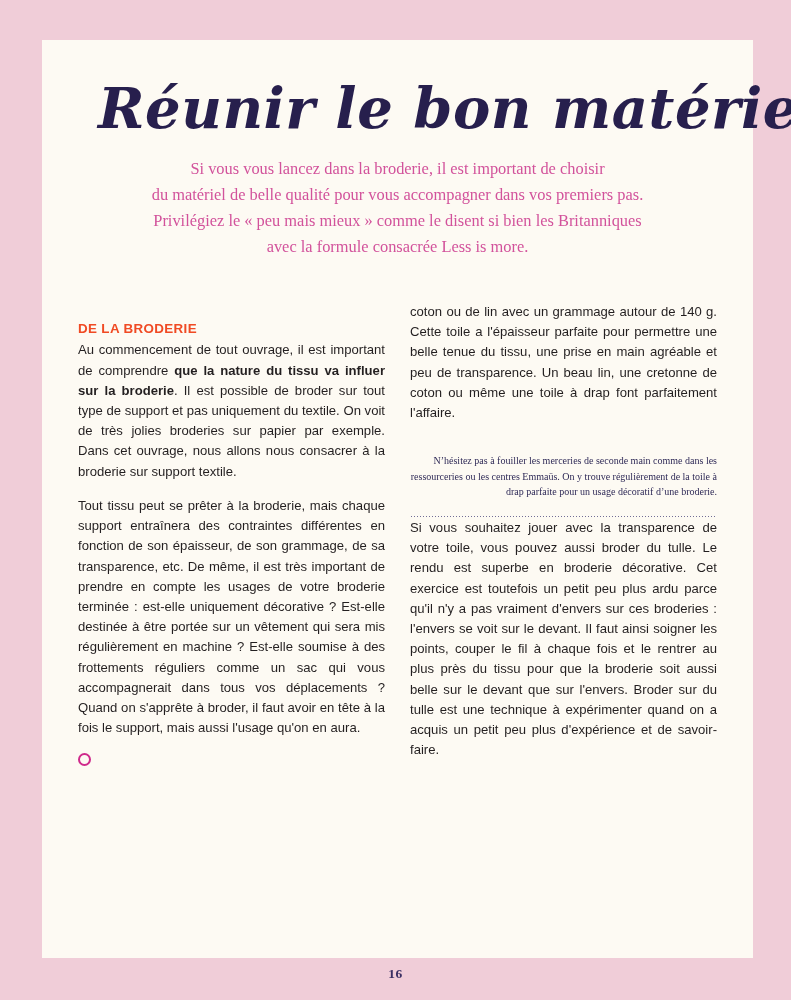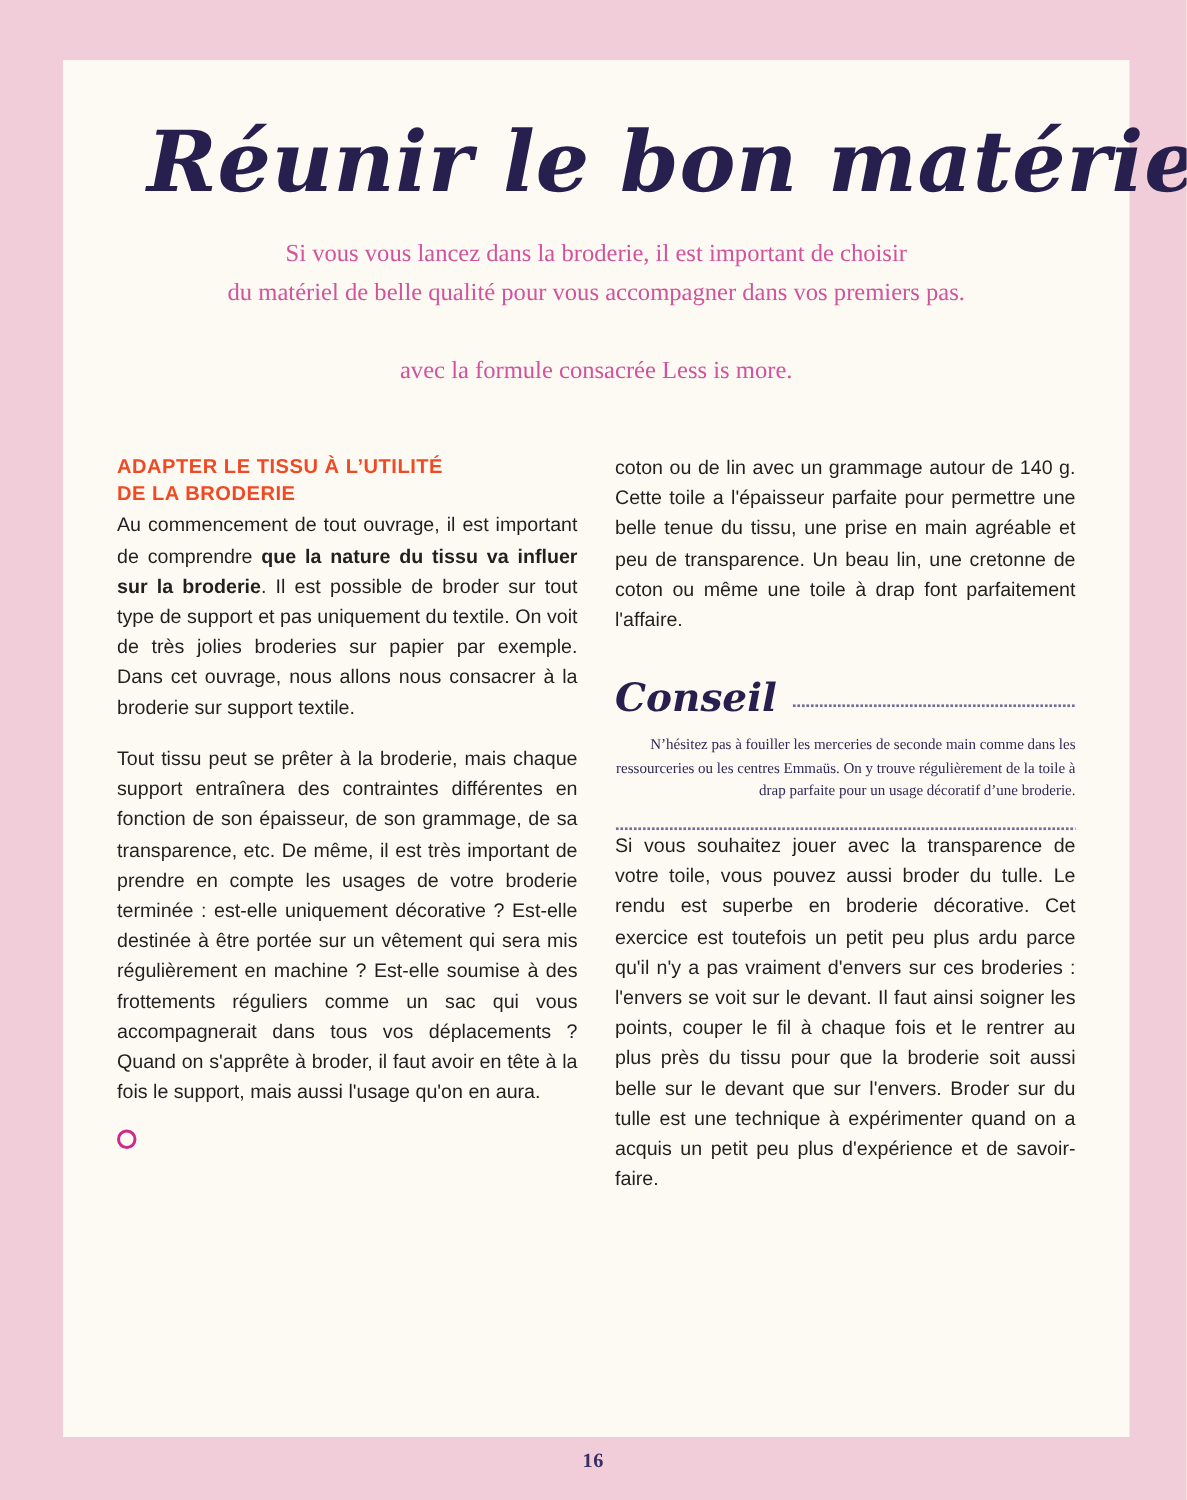--- a/index.html
+++ b/index.html
@@ -191,51 +191,47 @@
 
 <div class="page-frame">
 
   <div class="page-sheet">
 
     <div class="masthead">
       <h1 class="page-title">Réunir le bon matériel</h1>
       <p class="page-subtitle">
         <span>Si vous vous lancez dans la broderie, il est important de choisir</span><br>
         <span>du matériel de belle qualité pour vous accompagner dans vos premiers pas.</span><br>
-        <br>
+        <span>Privilégiez le « peu mais mieux » comme le disent si bien les Britanniques</span><br>
         <span>avec la formule consacrée </span><span class="em">Less is more</span><span>.</span>
       </p>
     </div>
 
     <div class="columns">
 
       <div class="col">
         <h2 class="section-kicker">
-          <span>ADAPTER LE TISSU À L’UTILITÉ</span><br>
+          <br>
           <span>DE LA BRODERIE</span>
         </h2>
 
         <p class="body"><span>Au commencement de tout ouvrage, il est important de comprendre </span><b>que la nature du tissu va influer sur la broderie</b><span>. Il est possible de broder sur tout type de support et pas uniquement du textile. On voit de très jolies broderies sur papier par exemple. Dans cet ouvrage, nous allons nous consacrer à la broderie sur support textile.</span></p>
 
         <p class="body">Tout tissu peut se prêter à la broderie, mais chaque support entraînera des contraintes différentes en fonction de son épaisseur, de son grammage, de sa transparence, etc. De même, il est très important de prendre en compte les usages de votre broderie terminée : est-elle uniquement décorative ? Est-elle destinée à être portée sur un vêtement qui sera mis régulièrement en machine ? Est-elle soumise à des frottements réguliers comme un sac qui vous accompagnerait dans tous vos déplacements ? Quand on s'apprête à broder, il faut avoir en tête à la fois le support, mais aussi l'usage qu'on en aura.</p>
 
         <p class="bullet-head">
           <span class="ring-bullet"></span>
         </p>
 
       </div>
 
       <div class="col">
         <p class="body">coton ou de lin avec un grammage autour de 140 g. Cette toile a l'épaisseur parfaite pour permettre une belle tenue du tissu, une prise en main agréable et peu de transparence. Un beau lin, une cretonne de coton ou même une toile à drap font parfaitement l'affaire.</p>
 
         <div class="tip-box">
-          <div class="tip-head">
-            <span class="tip-title">Conseil</span>
-            <span class="dot-rule"></span>
-          </div>
           <p class="tip-body">N’hésitez pas à fouiller les merceries de seconde main comme dans les ressourceries ou les centres Emmaüs. On y trouve régulièrement de la toile à drap parfaite pour un usage décoratif d’une broderie.</p>
           <div class="dot-rule-full"></div>
         </div>
 
         <p class="body after-tip">Si vous souhaitez jouer avec la transparence de votre toile, vous pouvez aussi broder du tulle. Le rendu est superbe en broderie décorative. Cet exercice est toutefois un petit peu plus ardu parce qu'il n'y a pas vraiment d'envers sur ces broderies : l'envers se voit sur le devant. Il faut ainsi soigner les points, couper le fil à chaque fois et le rentrer au plus près du tissu pour que la broderie soit aussi belle sur le devant que sur l'envers. Broder sur du tulle est une technique à expérimenter quand on a acquis un petit peu plus d'expérience et de savoir-faire.</p>
       </div>
 
     </div>
   </div>
 

